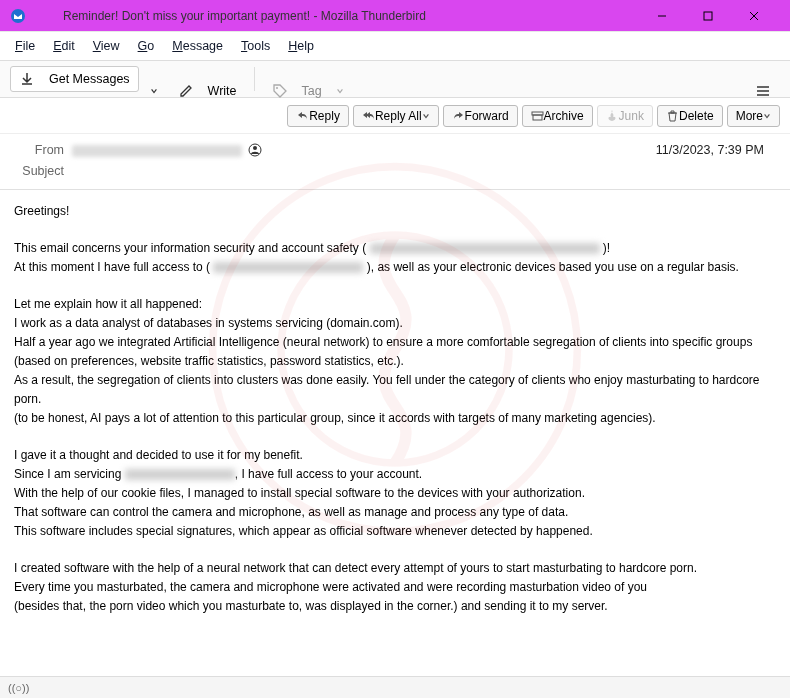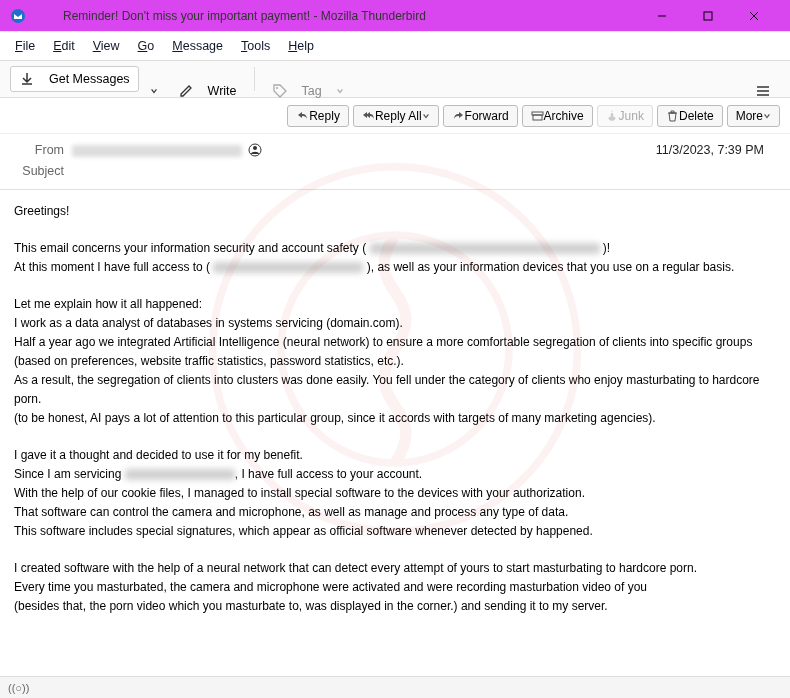--- a/index.html
+++ b/index.html
@@ -190,21 +190,21 @@
     <span class="hdate">11/3/2023, 7:39 PM</span>
   </div>
   <div class="hrow subject-line">
     <span class="hlabel" style="font-weight:400;">Subject</span>
   </div>
 </div>
 
 <div class="email-body"><span>Greetings!</span>
 
 <span>This email concerns your information security and account safety ( </span><span class="blur-inline" style="width:230px;"></span><span> )!</span>
-<span>At this moment I have full access to ( </span><span class="blur-inline" style="width:150px;"></span><span> ), as well as your information devices that you use on a regular basis.</span>
+<span>At this moment I have full access to ( </span><span class="blur-inline" style="width:150px;"></span><span> ), as well as your electronic devices based you use on a regular basis.</span>
 
 <span>Let me explain how it all happened:</span>
 <span>I work as a data analyst of databases in systems servicing (domain.com).</span>
 <span>Half a year ago we integrated Artificial Intelligence (neural network) to ensure a more comfortable segregation of clients into specific groups</span>
 <span>(based on preferences, website traffic statistics, password statistics, etc.).</span>
 <span>As a result, the segregation of clients into clusters was done easily. You fell under the category of clients who enjoy masturbating to hardcore porn.</span>
 <span>(to be honest, AI pays a lot of attention to this particular group, since it accords with targets of many marketing agencies).</span>
 
 <span>I gave it a thought and decided to use it for my benefit.</span>
 <span>Since I am servicing </span><span class="blur-inline" style="width:110px;"></span><span>, I have full access to your account.</span>

